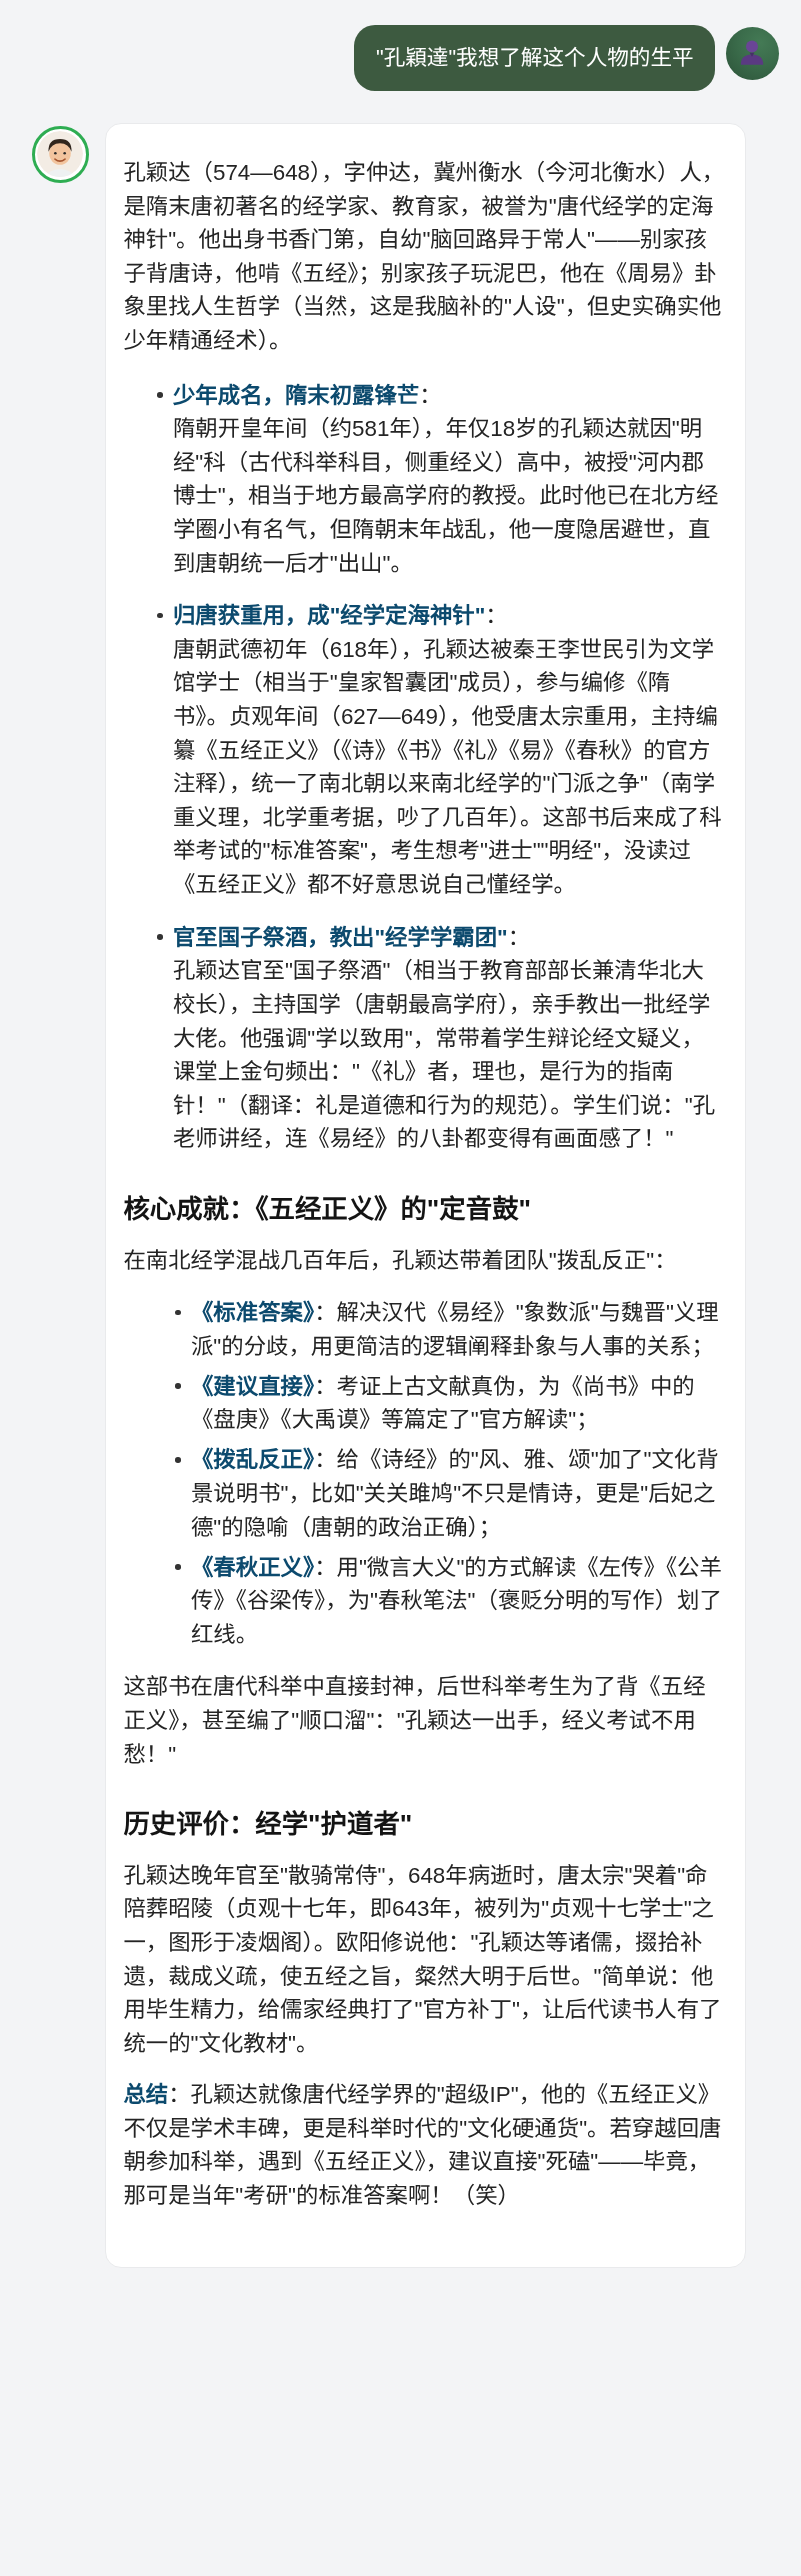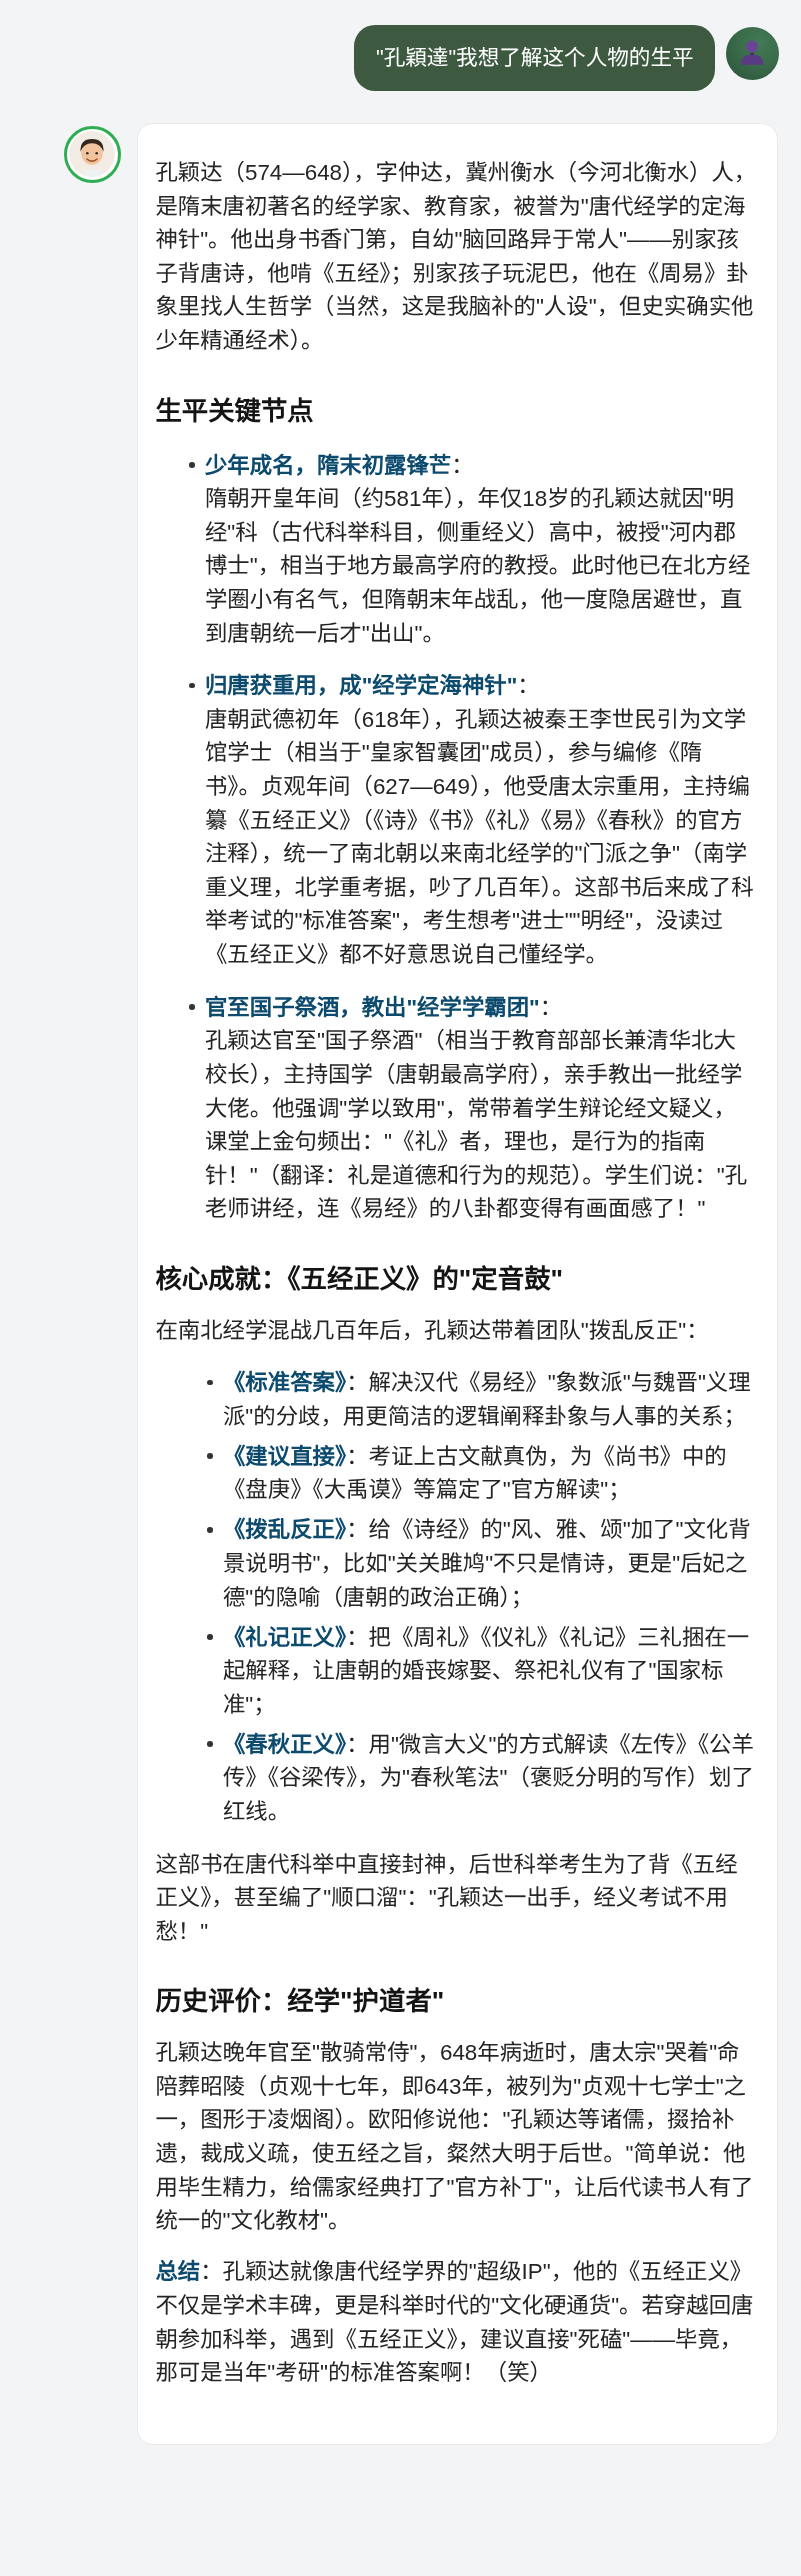--- a/index.html
+++ b/index.html
@@ -38,23 +38,22 @@
     flex: 0 0 auto;
     margin-top: 1.6px;
   }
   .user-avatar svg { width: 32px; height: 32px; }
 
   
   .assistant-row {
     display: flex;
     align-items: flex-start;
     gap: 16px;
-    padding-left: 24px;
+    padding-left: 32px;
     margin-top: 32px;
-    margin-left: 40px;
   }
   .assistant-avatar {
     width: 46px; height: 46px;
     border-radius: 50%;
     border: 3.2px solid #2ead52;
     background: #ffffff;
     padding: 2.4px;
     flex: 0 0 auto;
     margin-top: 3.2px;
   }
@@ -129,21 +128,20 @@
         <circle cx="25.5" cy="31" r="1.8" fill="#2a2a2a"></circle>
         <circle cx="38.5" cy="31" r="1.8" fill="#2a2a2a"></circle>
         <path d="M25,39 Q32,45 39,39" stroke="#a4552f" stroke-width="2.2" fill="none" stroke-linecap="round"></path>
       </svg>
     </span>
   </div>
 
   <div class="assistant-card">
     <p>孔颖达（574—648），字仲达，冀州衡水（今河北衡水）人，是隋末唐初著名的经学家、教育家，被誉为"唐代经学的定海神针"。他出身书香门第，自幼"脑回路异于常人"——别家孩子背唐诗，他啃《五经》；别家孩子玩泥巴，他在《周易》卦象里找人生哲学（当然，这是我脑补的"人设"，但史实确实他少年精通经术）。</p>
 
-    <h2>生平关键节点</h2>
 
     <ul class="timeline">
       <li>
         <div class="li-title"><b>少年成名，隋末初露锋芒</b><span class="colon">：</span></div>
         <div class="li-body">隋朝开皇年间（约581年），年仅18岁的孔颖达就因"明经"科（古代科举科目，侧重经义）高中，被授"河内郡博士"，相当于地方最高学府的教授。此时他已在北方经学圈小有名气，但隋朝末年战乱，他一度隐居避世，直到唐朝统一后才"出山"。</div>
       </li>
       <li>
         <div class="li-title"><b>归唐获重用，成"经学定海神针"</b><span class="colon">：</span></div>
         <div class="li-body">唐朝武德初年（618年），孔颖达被秦王李世民引为文学馆学士（相当于"皇家智囊团"成员），参与编修《隋书》。贞观年间（627—649），他受唐太宗重用，主持编纂《五经正义》（《诗》《书》《礼》《易》《春秋》的官方注释），统一了南北朝以来南北经学的"门派之争"（南学重义理，北学重考据，吵了几百年）。这部书后来成了科举考试的"标准答案"，考生想考"进士""明经"，没读过《五经正义》都不好意思说自己懂经学。</div>
       </li>
@@ -154,21 +152,20 @@
     </ul>
 
     <h2>核心成就：《五经正义》的"定音鼓"</h2>
 
     <p>在南北经学混战几百年后，孔颖达带着团队"拨乱反正"：</p>
 
     <ul class="works">
       <li><b>《标准答案》</b><span>：</span><span>解决汉代《易经》"象数派"与魏晋"义理派"的分歧，用更简洁的逻辑阐释卦象与人事的关系；</span></li>
       <li><b>《建议直接》</b><span>：</span><span>考证上古文献真伪，为《尚书》中的《盘庚》《大禹谟》等篇定了"官方解读"；</span></li>
       <li><b>《拨乱反正》</b><span>：</span><span>给《诗经》的"风、雅、颂"加了"文化背景说明书"，比如"关关雎鸠"不只是情诗，更是"后妃之德"的隐喻（唐朝的政治正确）；</span></li>
-      <li><b>《礼记正义》</b><span>：</span><span>把《周礼》《仪礼》《礼记》三礼捆在一起解释，让唐朝的婚丧嫁娶、祭祀礼仪有了"国家标准"；</span></li>
       <li><b>《春秋正义》</b><span>：</span><span>用"微言大义"的方式解读《左传》《公羊传》《谷梁传》，为"春秋笔法"（褒贬分明的写作）划了红线。</span></li>
     </ul>
 
     <p>这部书在唐代科举中直接封神，后世科举考生为了背《五经正义》，甚至编了"顺口溜"："孔颖达一出手，经义考试不用愁！"</p>
 
     <h2>历史评价：经学"护道者"</h2>
 
     <p>孔颖达晚年官至"散骑常侍"，648年病逝时，唐太宗"哭着"命陪葬昭陵（贞观十七年，即643年，被列为"贞观十七学士"之一，图形于凌烟阁）。欧阳修说他："孔颖达等诸儒，掇拾补遗，裁成义疏，使五经之旨，粲然大明于后世。"简单说：他用毕生精力，给儒家经典打了"官方补丁"，让后代读书人有了统一的"文化教材"。</p>
 
     <p><b>总结</b><span>：孔颖达就像唐代经学界的"超级IP"，他的《五经正义》不仅是学术丰碑，更是科举时代的"文化硬通货"。若穿越回唐朝参加科举，遇到《五经正义》，建议直接"死磕"——毕竟，那可是当年"考研"的标准答案啊！（笑）</span></p>

